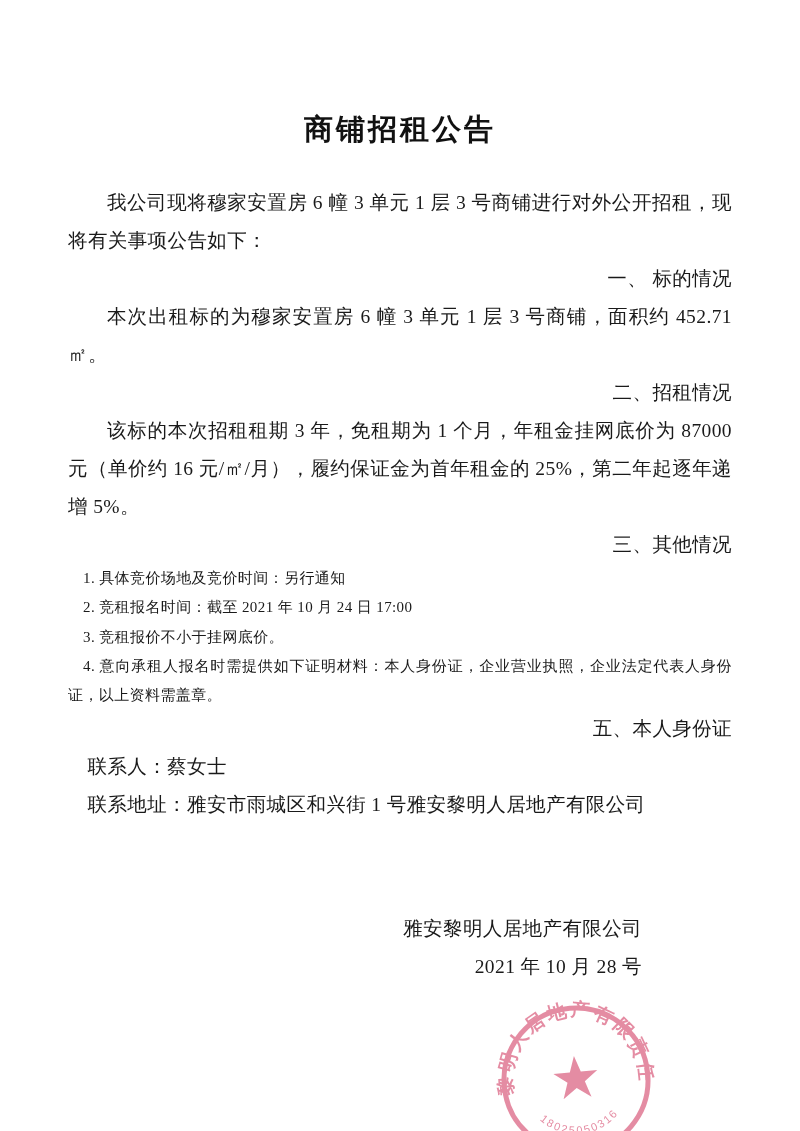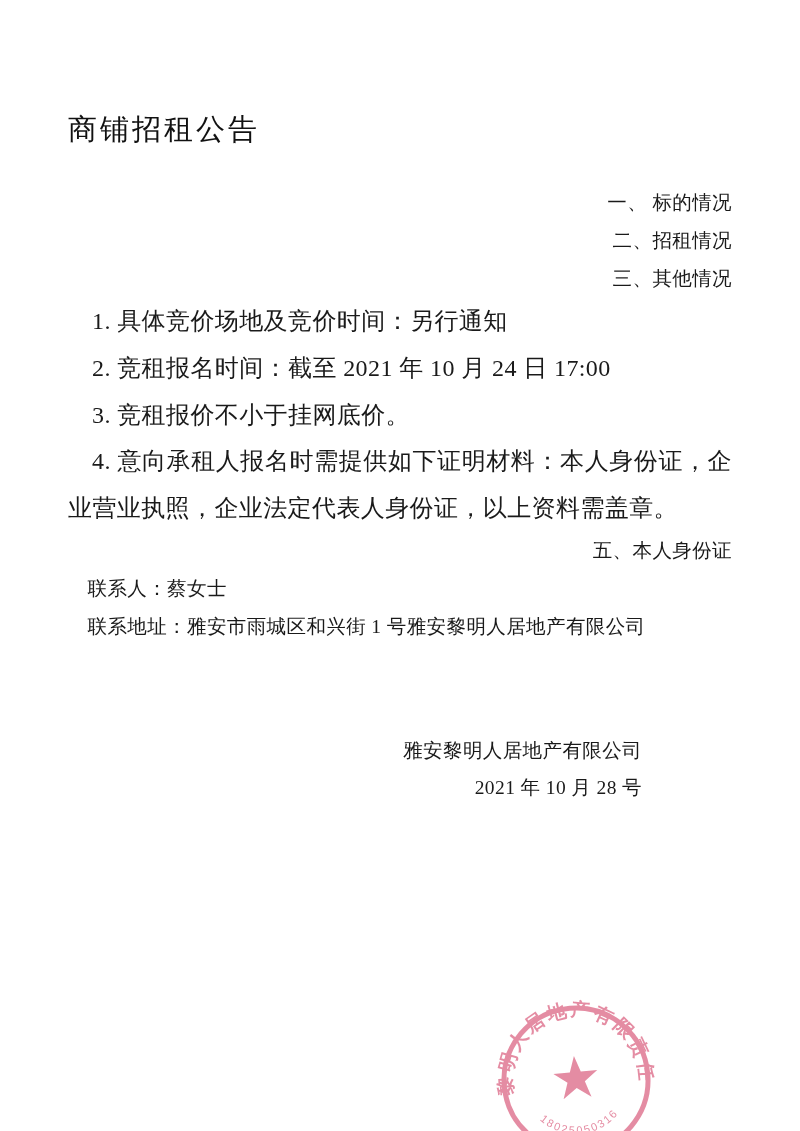--- a/index.html
+++ b/index.html
@@ -16,41 +16,41 @@
     overflow: hidden;
   }
   .page {
     position: relative;
     width: 800px;
     height: 1131px;
     box-sizing: border-box;
     padding: 0 68px;
   }
   .doc-title {
-    text-align: left;
+    text-align: center;
     font-size: 29px;
-    font-weight: normal;
+    font-weight: bold;
     letter-spacing: 3px;
     margin-top: 110px;
     margin-bottom: 34px;
     color: #111;
   }
   .para {
     font-size: 19.5px;
     line-height: 1.95;
     text-align: justify;
     margin: 0;
     color: #1a1a1a;
     letter-spacing: 0.4px;
   }
   .indent2 {
     text-indent: 2em;
   }
   .list-item {
-    font-size: 24px;
+    font-size: 15px;
     line-height: 1.95;
     text-indent: 1em;
     margin: 0;
     letter-spacing: 0.4px;
     text-align: justify;
   }
   .heading {
     font-size: 19.5px;
     line-height: 1.95;
     text-indent: 2em;
@@ -91,24 +91,27 @@
     display: block;
   }
 </style>
 </head>
 <body>
 
 <div class="page">
 
   <h1 class="doc-title">商铺招租公告</h1>
 
+  <p class="para indent2">我公司现将穆家安置房 6 幢 3 单元 1 层 3 号商铺进行对外公开招租，现将有关事项公告如下：</p>
 
   <p class="heading">一、 标的情况</p>
+  <p class="para indent2">本次出租标的为穆家安置房 6 幢 3 单元 1 层 3 号商铺，面积约 452.71 ㎡。</p>
 
   <p class="heading">二、招租情况</p>
+  <p class="para indent2">该标的本次招租租期 3 年，免租期为 1 个月，年租金挂网底价为 87000 元（单价约 16 元/㎡/月），履约保证金为首年租金的 25%，第二年起逐年递增 5%。</p>
 
   <p class="heading">三、其他情况</p>
   <p class="list-item">1. 具体竞价场地及竞价时间：另行通知</p>
   <p class="list-item">2. 竞租报名时间：截至 2021 年 10 月 24 日 17:00</p>
   <p class="list-item">3. 竞租报价不小于挂网底价。</p>
   <p class="list-item">4. 意向承租人报名时需提供如下证明材料：本人身份证，企业营业执照，企业法定代表人身份证，以上资料需盖章。</p>
 
   <p class="heading">五、本人身份证</p>
   <p class="contact-line">联系人：蔡女士</p>
   <p class="contact-line">联系地址：雅安市雨城区和兴街 1 号雅安黎明人居地产有限公司</p>

